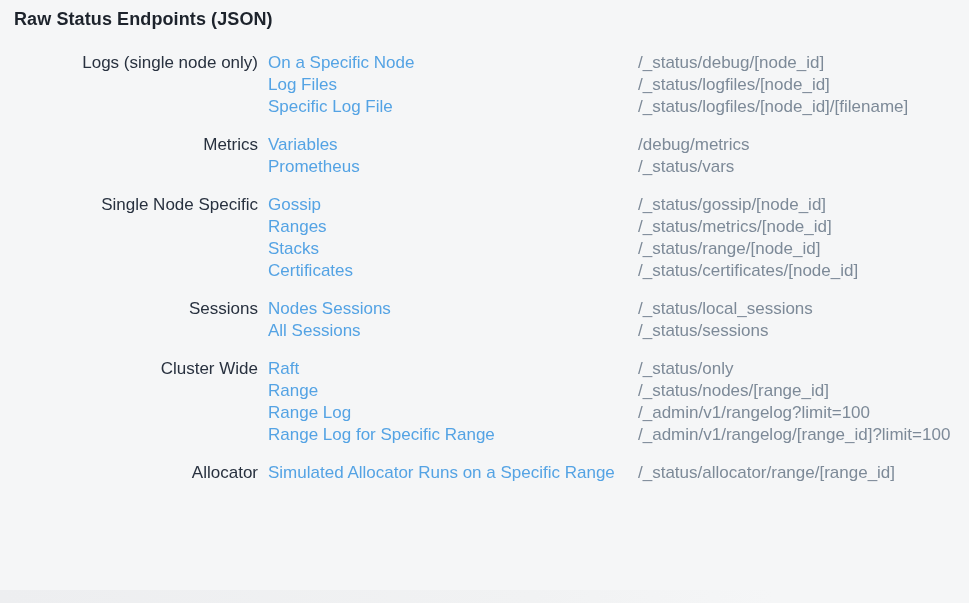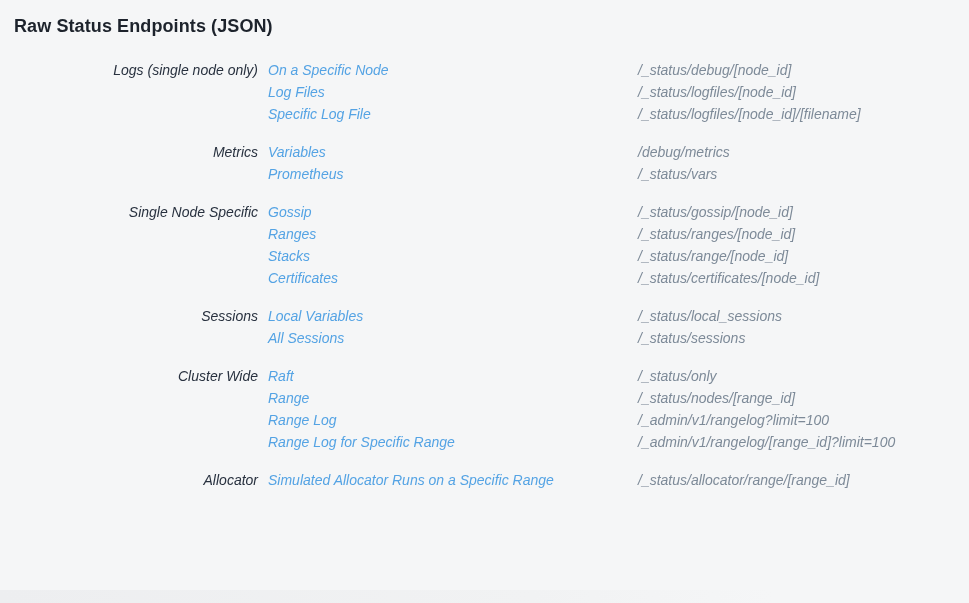--- a/index.html
+++ b/index.html
@@ -4,31 +4,30 @@
 <style>
   * { margin: 0; padding: 0; box-sizing: border-box; }
   html, body {
     width: 969px; height: 603px;
     font-family: "Liberation Sans", sans-serif;
     background: #f5f6f7;
     overflow: hidden;
     position: relative;
   }
   .page-title {
-    padding: 15px 0 0 14px;
+    padding: 8px 0 0 14px;
     font-size: 18px;
     line-height: 22px;
     font-weight: 600;
     color: #1d232c;
     letter-spacing: 0.1px;
   }
   .endpoints {
     margin-top: 22px;
-    font-size: 14px;
-    font-style: italic;
+    font-size: 17px;
   }
   .group {
     display: flex;
     margin-bottom: 16px;
   }
   .cat {
     flex: none;
     width: 258px;
     text-align: right;
     line-height: 22px;
@@ -102,40 +101,40 @@
   <div class="group">
     <div class="cat">Single Node Specific</div>
     <div class="rows">
   <div class="row">
     <a class="link" href="#">Gossip</a>
     <div class="path">/_status/gossip/[node_id]</div>
   </div>
 
   <div class="row">
     <a class="link" href="#">Ranges</a>
-    <div class="path">/_status/ranges/[node_id]</div>
+    <div class="path">/_status/metrics/[node_id]</div>
   </div>
 
   <div class="row">
     <a class="link" href="#">Stacks</a>
     <div class="path">/_status/range/[node_id]</div>
   </div>
 
   <div class="row">
     <a class="link" href="#">Certificates</a>
     <div class="path">/_status/certificates/[node_id]</div>
   </div>
 </div>
   </div>
 
   <div class="group">
     <div class="cat">Sessions</div>
     <div class="rows">
   <div class="row">
-    <a class="link" href="#">Local Variables</a>
+    <a class="link" href="#">Nodes Sessions</a>
     <div class="path">/_status/local_sessions</div>
   </div>
 
   <div class="row">
     <a class="link" href="#">All Sessions</a>
     <div class="path">/_status/sessions</div>
   </div>
 </div>
   </div>
 

